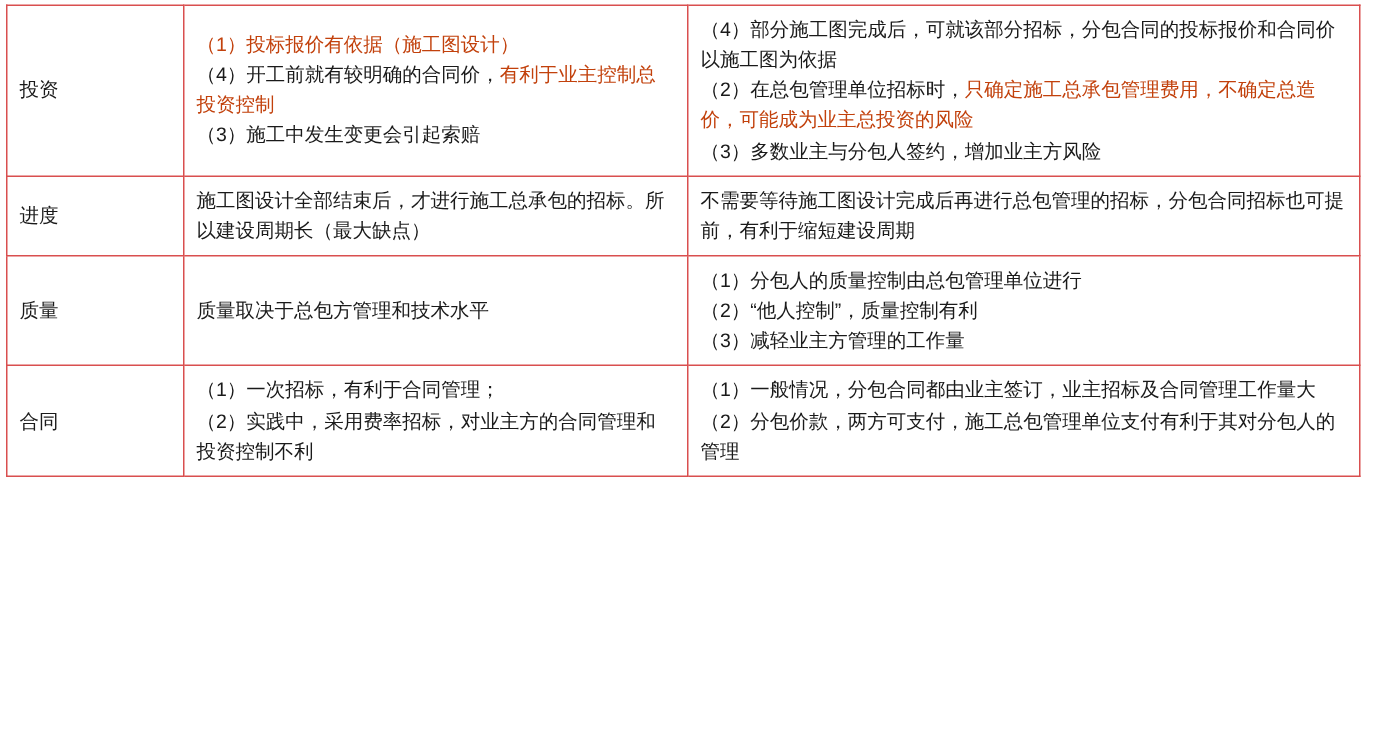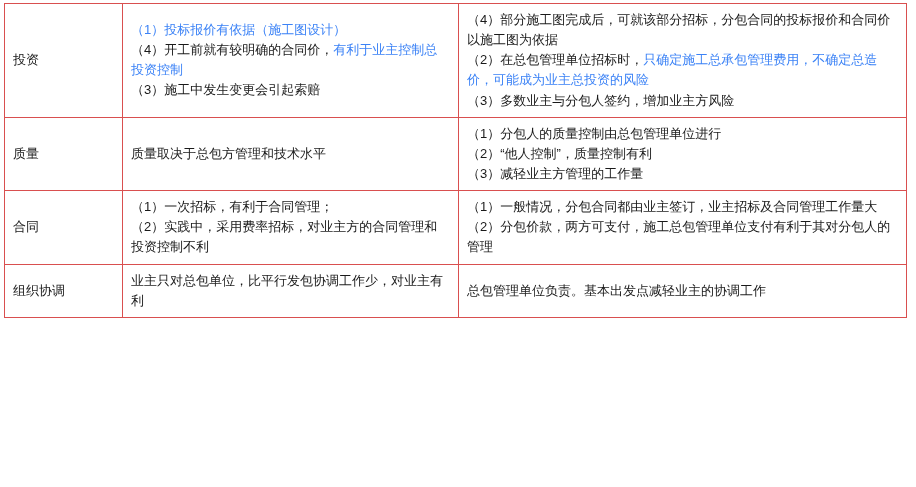--- a/index.html
+++ b/index.html
@@ -52,21 +52,21 @@
     color: #1a1a1a;
   }
   .cellbody {
     text-align: left;
   }
   .p {
     margin: 0;
     padding: 0;
   }
   .red {
-    color: #3b82f6;
+    color: #c2410c;
   }
   .cell-invest-left { padding: 8px 10px 8px 14px; }
   .cell-invest-right { padding: 8px 12px 8px 14px; }
   .cell-mid { padding: 10px 12px 10px 14px; }
   .empty-cell { }
 </style>
 </head>
 <body>
 
 <div class="sheet">
@@ -85,20 +85,29 @@
           <p class="p"><span>（4）开工前就有较明确的合同价，</span><span class="red">有利于业主控制总投资控制</span></p>
           <p class="p">（3）施工中发生变更会引起索赔</p>
         </td>
         <td class="cellbody cell-invest-right">
           <p class="p">（4）部分施工图完成后，可就该部分招标，分包合同的投标报价和合同价以施工图为依据</p>
           <p class="p"><span>（2）在总包管理单位招标时，</span><span class="red">只确定施工总承包管理费用，不确定总造价，可能成为业主总投资的风险</span></p>
           <p class="p">（3）多数业主与分包人签约，增加业主方风险</p>
         </td>
       </tr>
 
+      <tr>
+        <td class="rowlabel">进度</td>
+        <td class="cellbody cell-mid">
+          <p class="p">施工图设计全部结束后，才进行施工总承包的招标。所以建设周期长（最大缺点）</p>
+        </td>
+        <td class="cellbody cell-mid">
+          <p class="p">不需要等待施工图设计完成后再进行总包管理的招标，分包合同招标也可提前，有利于缩短建设周期</p>
+        </td>
+      </tr>
 
       <tr>
         <td class="rowlabel">质量</td>
         <td class="cellbody cell-mid">
           <p class="p">质量取决于总包方管理和技术水平</p>
         </td>
         <td class="cellbody cell-mid">
           <p class="p">（1）分包人的质量控制由总包管理单位进行</p>
           <p class="p">（2）“他人控制”，质量控制有利</p>
           <p class="p">（3）减轻业主方管理的工作量</p>
@@ -110,25 +119,16 @@
         <td class="cellbody cell-mid">
           <p class="p">（1）一次招标，有利于合同管理；</p>
           <p class="p">（2）实践中，采用费率招标，对业主方的合同管理和投资控制不利</p>
         </td>
         <td class="cellbody cell-mid">
           <p class="p">（1）一般情况，分包合同都由业主签订，业主招标及合同管理工作量大</p>
           <p class="p">（2）分包价款，两方可支付，施工总包管理单位支付有利于其对分包人的管理</p>
         </td>
       </tr>
 
-      <tr>
-        <td class="rowlabel">组织协调</td>
-        <td class="cellbody cell-mid">
-          <p class="p">业主只对总包单位，比平行发包协调工作少，对业主有利</p>
-        </td>
-        <td class="cellbody cell-mid">
-          <p class="p">总包管理单位负责。基本出发点减轻业主的协调工作</p>
-        </td>
-      </tr>
 
     </tbody>
   </table>
 </div>
 
 </body></html>

